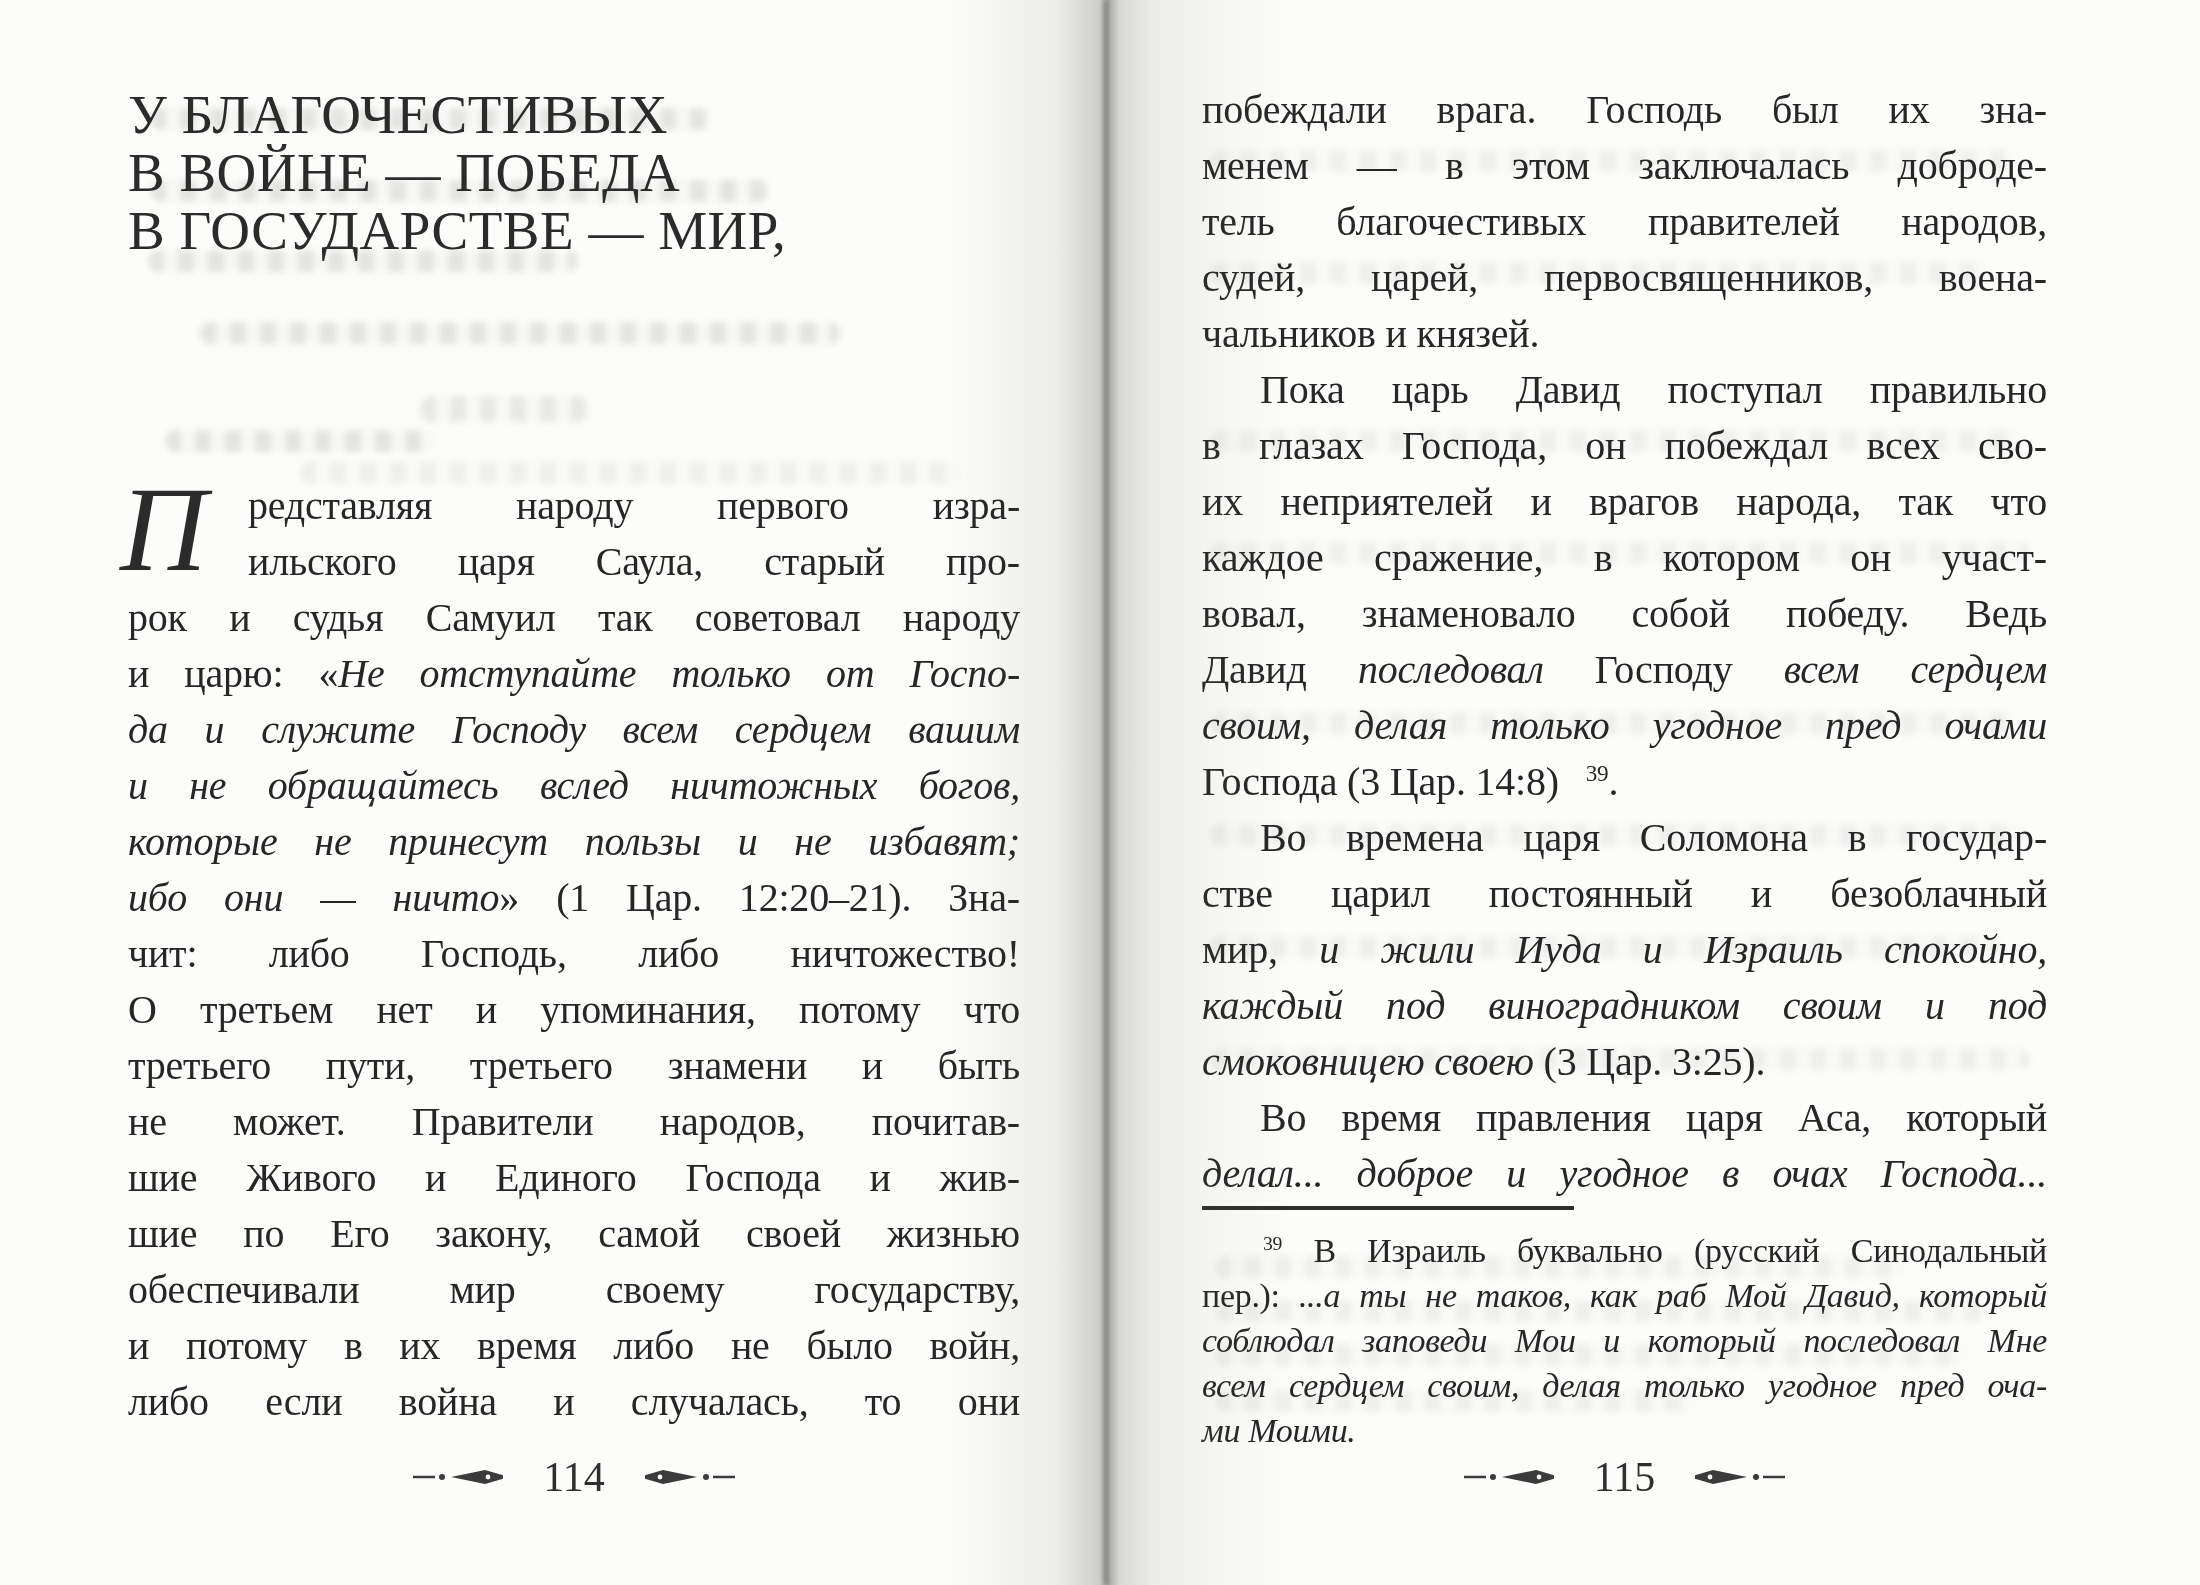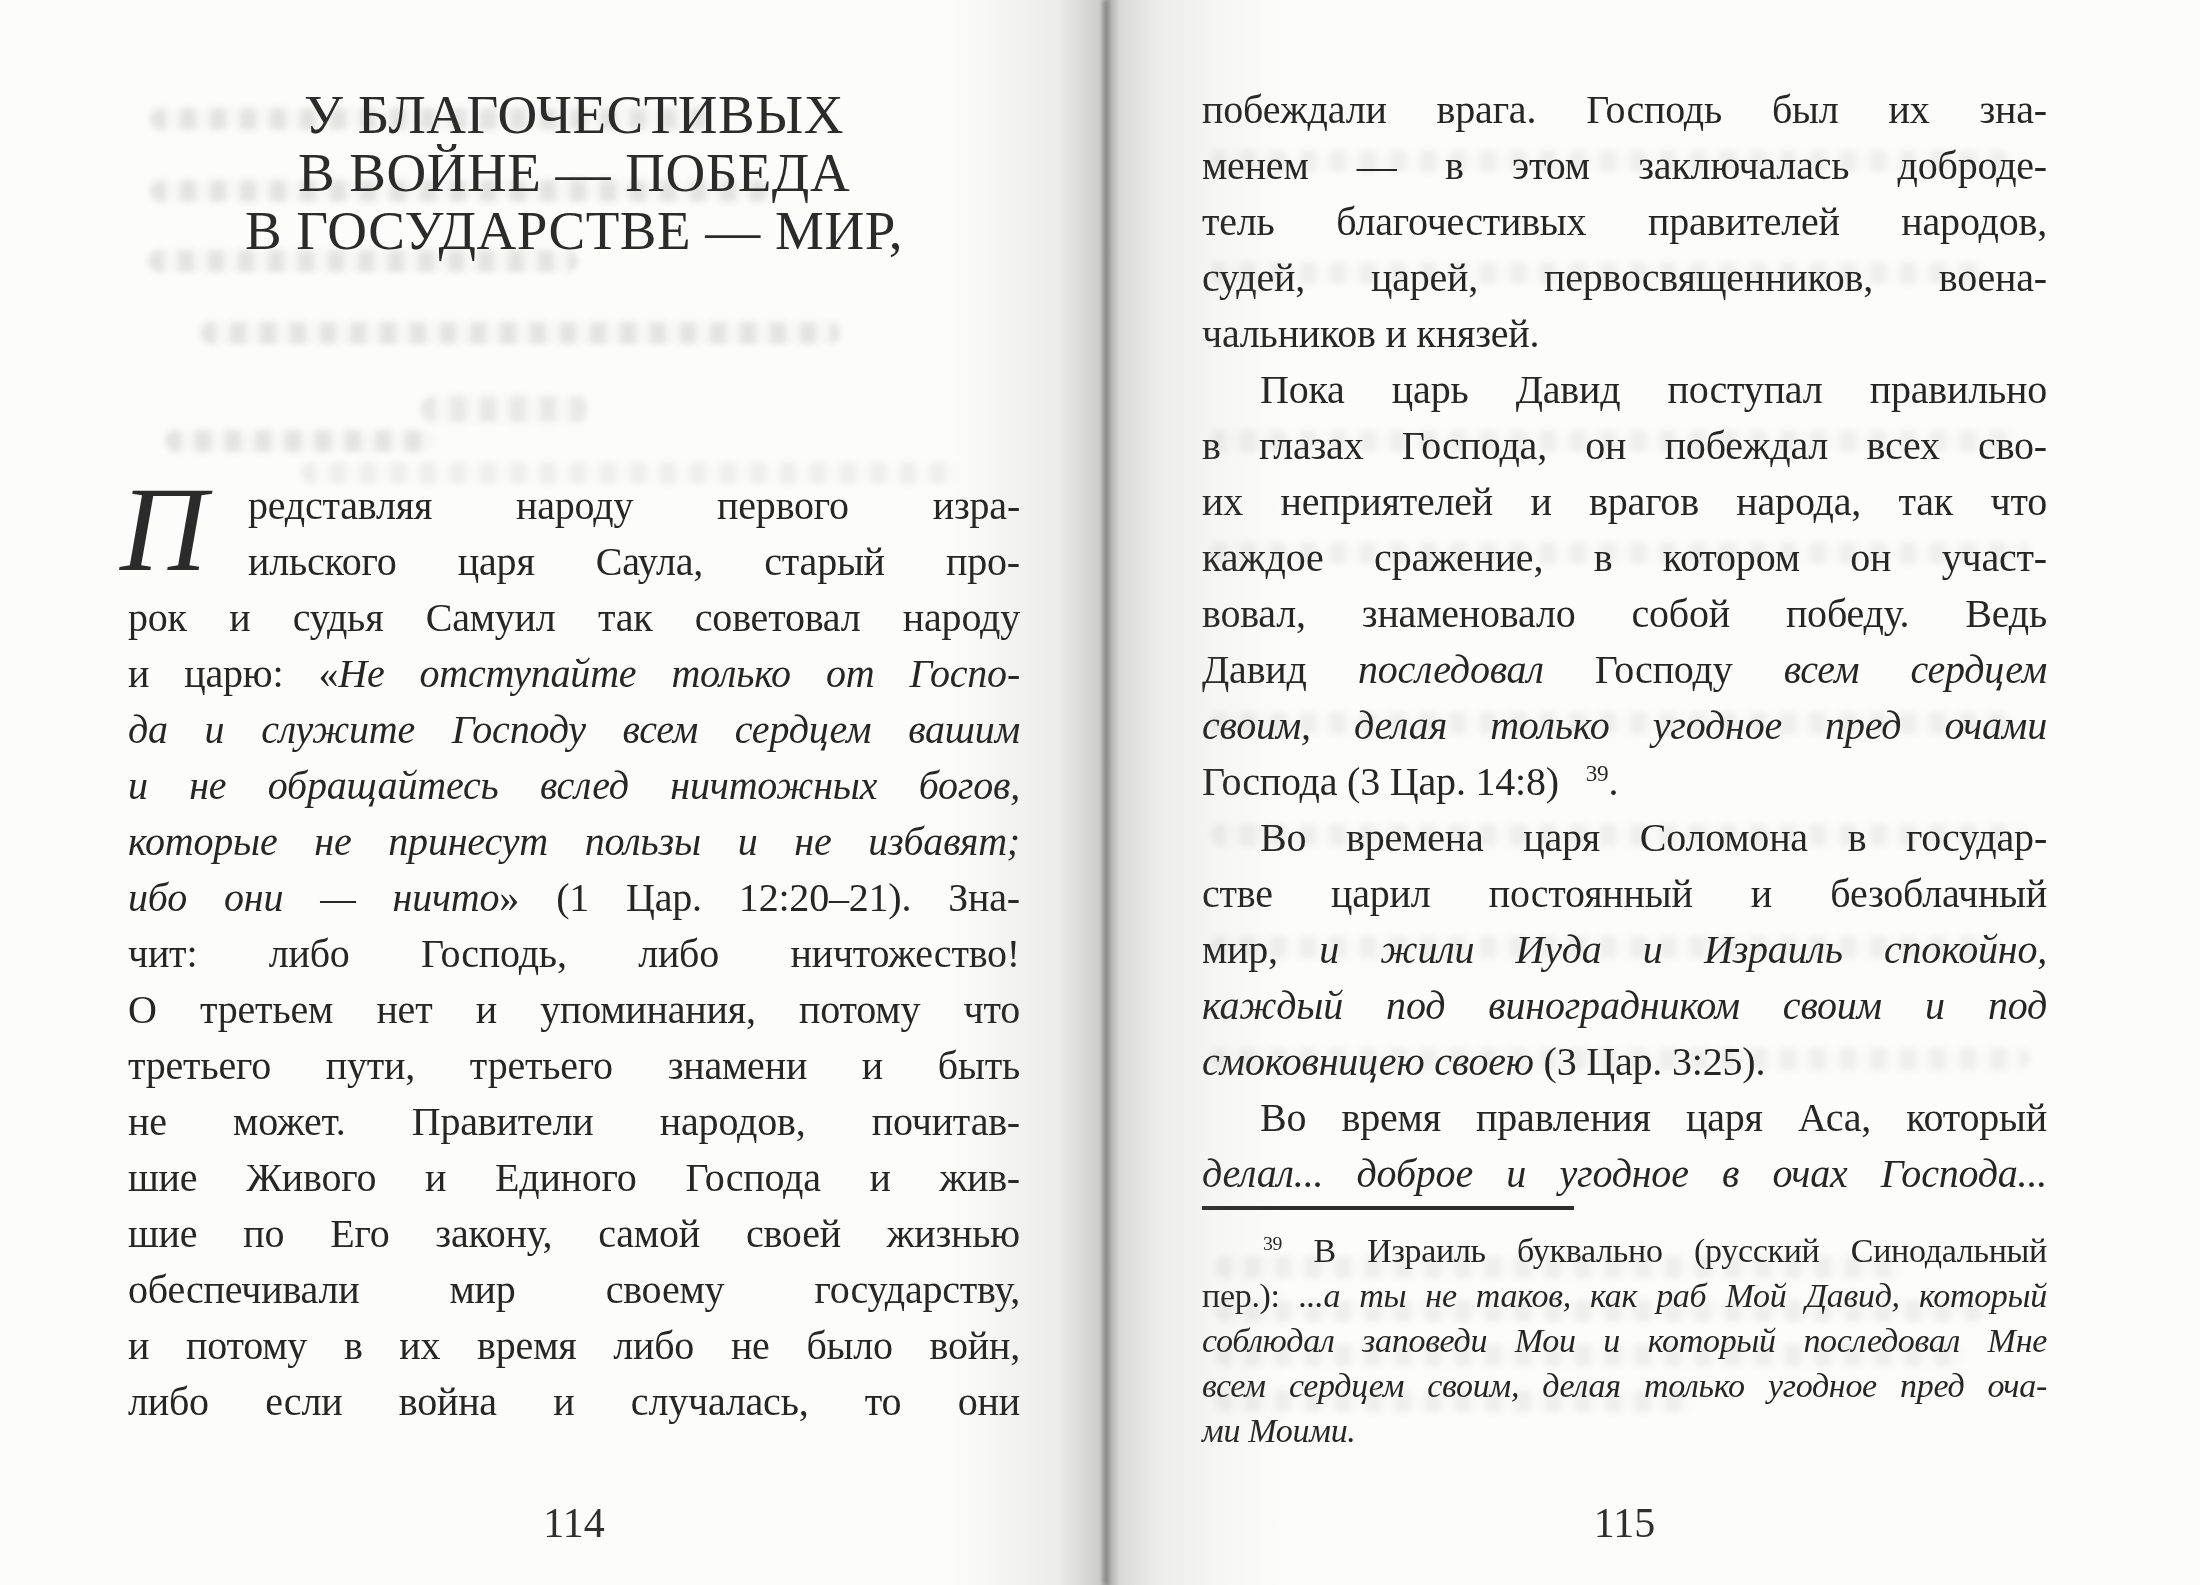--- a/index.html
+++ b/index.html
@@ -31,21 +31,21 @@
   .g{
     position:absolute;height:22px;border-radius:11px;filter:blur(3px);
     background:repeating-linear-gradient(90deg,
       rgba(125,125,116,.34) 0 16px, rgba(125,125,116,.07) 16px 30px);
     opacity:.55;pointer-events:none;
   }
   .g.soft{opacity:.30;}
   .g.orn{height:26px;opacity:.45;border-radius:13px;}
   .chapter-title{
     position:absolute;left:128px;top:86px;width:892px;
-    font-size:55px;line-height:58px;text-align:center;
+    font-size:55px;line-height:58px;text-align:left;
     color:#2b2b2b;letter-spacing:.5px;
   }
   .body-block{position:absolute;font-size:40px;line-height:56px;letter-spacing:-.2px;}
   .body-left{left:128px;top:478px;width:892px;}
   .body-right{left:1202px;top:82px;width:845px;}
   .line{text-align:justify;text-align-last:justify;white-space:normal;}
   .line.end{text-align-last:left;}
   .line.ind{padding-left:58px;}
   .line.dc{padding-left:120px;}
   .it{font-style:italic;}
@@ -58,23 +58,23 @@
     position:absolute;left:1202px;top:1206px;width:372px;height:0;
     border-top:4px solid #2e2e2e;
   }
   .footnote{
     position:absolute;left:1202px;top:1228px;width:845px;
     font-size:34px;line-height:45px;letter-spacing:-.3px;
   }
   .footnote .line.ind{padding-left:44px;}
   
   .folio{
-    position:absolute;top:1498px;height:50px;
+    position:absolute;top:1452px;height:50px;
     display:flex;align-items:center;justify-content:center;gap:36px;
-    font-size:42px;color:#2f2f2f;flex-direction:column;
+    font-size:42px;color:#2f2f2f;
   }
   .folio-left{left:128px;width:892px;}
   .folio-right{left:1202px;width:845px;}
   .orn-icon{display:block;}
   .orn-flip{transform:scaleX(-1);}
 </style>
 </head>
 <body>
 
 <div class="stage">

